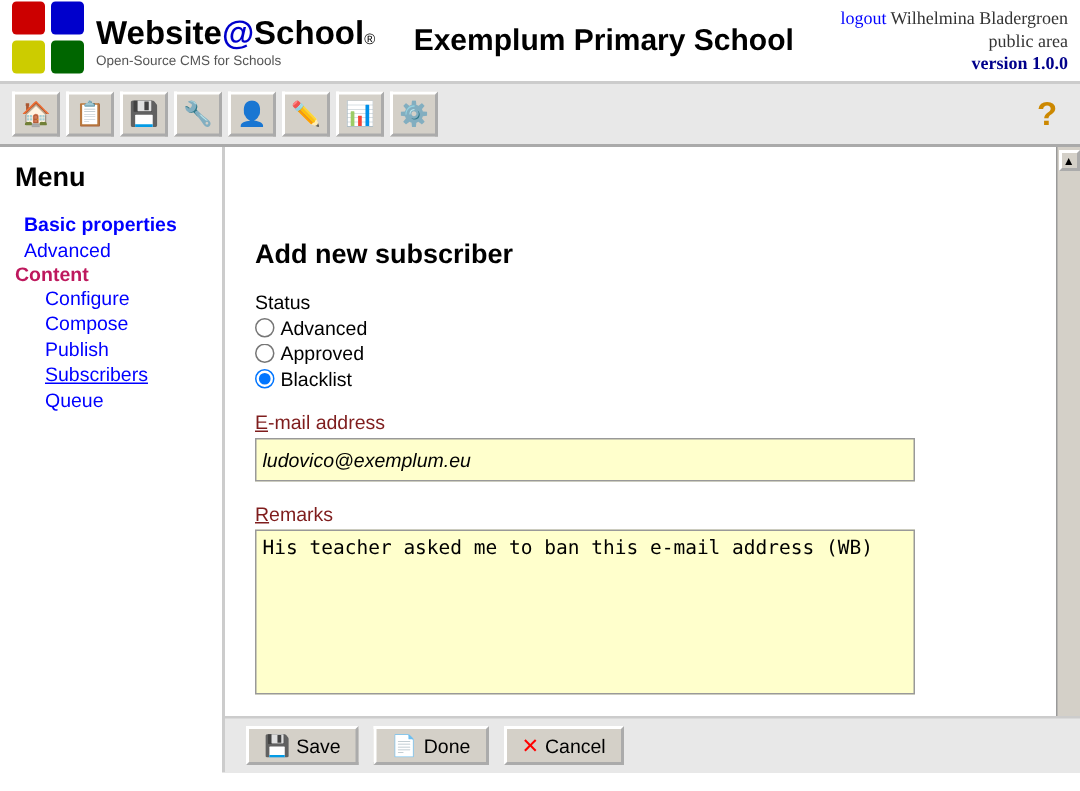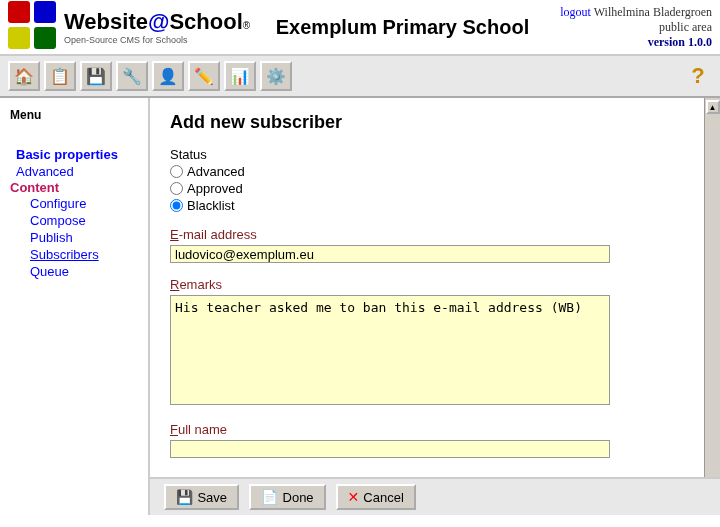--- a/index.html
+++ b/index.html
@@ -88,24 +88,24 @@
     
     #sidebar {
       width: 150px;
       background: #fff;
       border-right: 2px solid #ccc;
       padding: 10px 10px;
       flex-shrink: 0;
       overflow-y: auto;
     }
     #sidebar h2 {
-      font-size: 12px;
+      font-size: 18px;
       font-weight: bold;
       color: #000;
-      margin-bottom: 24px;
+      margin-bottom: 12px;
     }
     .menu-item {
       display: block;
       color: #00f;
       text-decoration: none;
       padding: 1px 0 1px 6px;
       font-size: 13px;
       cursor: pointer;
     }
     .menu-item.bold { font-weight: bold; }
@@ -118,42 +118,44 @@
       flex: 1;
       padding: 14px 20px;
       overflow-y: auto;
       background: #fff;
     }
     #content h1 {
       font-size: 18px;
       font-weight: bold;
       color: #000;
       margin-bottom: 14px;
+      margin-top: 47px;
     }
 
     
     .form-section { margin-bottom: 14px; }
     .field-label {
       font-size: 13px;
       color: #7f1d1d;
       margin-bottom: 3px;
       display: block;
     }
     .field-label .underline { text-decoration: underline; }
     .status-label { font-size: 13px; font-weight: normal; margin-bottom: 3px; }
     .radio-row { display: flex; align-items: center; gap: 4px; margin: 2px 0; font-size: 13px; }
     .radio-row input[type=radio] { margin: 0; }
 
     .text-input {
       width: 440px;
-      height: 18px;
+      height: 29px;
       background: #ffffcc;
       border: 1px solid #999;
       padding: 2px 4px;
       font-size: 13px;
+      font-style: italic;
     }
     .textarea-input {
       width: 440px;
       height: 110px;
       background: #ffffcc;
       border: 1px solid #999;
       padding: 4px;
       font-size: 13px;
       resize: none;
     }

